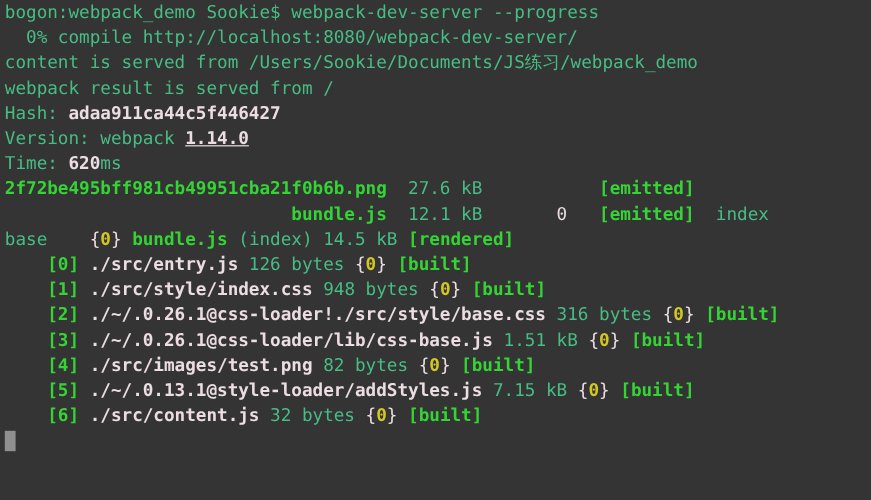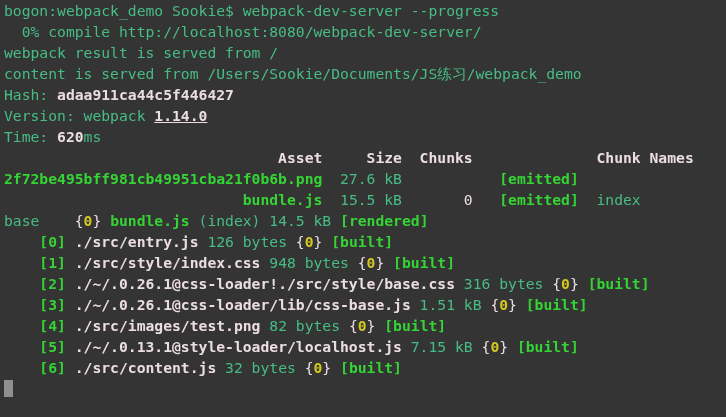--- a/index.html
+++ b/index.html
@@ -38,31 +38,30 @@
     vertical-align: top;
   }
 </style>
 </head>
 <body>
 
 <div class="terminal" id="terminal" style="--bg: #343434; --green: #47BD85; --bright-green: #35D435; --white: #EBDDE2; --yellow: #D3C722; --cursor: #8F8F8F;">
   <div id="terminal-output">
       <div class="line"><span class="seg-g">bogon:webpack_demo Sookie$ webpack-dev-server --progress</span></div>
       <div class="line"><span class="seg-g">  0% compile http://localhost:8080/webpack-dev-server/</span></div>
+      <div class="line"><span class="seg-g">content is served from /Users/Sookie/Documents/JS练习/webpack_demo</span></div>
       <div class="line"><span class="seg-g">webpack result is served from /</span></div>
-      <div class="line"><span class="seg-g">content is served from /Users/Sookie/Documents/JS练习/webpack_demo</span></div>
       <div class="line"><span class="seg-g">Hash: </span><span class="seg-wb">adaa911ca44c5f446427</span></div>
       <div class="line"><span class="seg-g">Version: webpack </span><span class="seg-wbu">1.14.0</span></div>
       <div class="line"><span class="seg-g">Time: </span><span class="seg-wb">620</span><span class="seg-g">ms</span></div>
-      <div class="line"><span class="seg-wb">                               Asset     Size  Chunks              Chunk Names</span></div>
       <div class="line"><span class="seg-b">2f72be495bff981cb49951cba21f0b6b.png</span><span class="seg-g">  27.6 kB           </span><span class="seg-b">[emitted]</span></div>
-      <div class="line"><span class="seg-g">                           </span><span class="seg-b">bundle.js</span><span class="seg-g">  15.5 kB       </span><span class="seg-w">0</span><span class="seg-g">   </span><span class="seg-b">[emitted]</span><span class="seg-g">  </span><span class="seg-g">index</span></div>
+      <div class="line"><span class="seg-g">                           </span><span class="seg-b">bundle.js</span><span class="seg-g">  12.1 kB       </span><span class="seg-w">0</span><span class="seg-g">   </span><span class="seg-b">[emitted]</span><span class="seg-g">  </span><span class="seg-g">index</span></div>
       <div class="line"><span class="seg-g">base    </span><span class="seg-w">{</span><span class="seg-y">0</span><span class="seg-w">}</span><span class="seg-g"> </span><span class="seg-b">bundle.js</span><span class="seg-g"> (index) 14.5 kB </span><span class="seg-b">[rendered]</span></div>
       <div class="line"><span class="seg-b">    [0]</span><span class="seg-g"> </span><span class="seg-wb">./src/entry.js</span><span class="seg-g"> 126 bytes </span><span class="seg-w">{</span><span class="seg-y">0</span><span class="seg-w">}</span><span class="seg-g"> </span><span class="seg-b">[built]</span></div>
       <div class="line"><span class="seg-b">    [1]</span><span class="seg-g"> </span><span class="seg-wb">./src/style/index.css</span><span class="seg-g"> 948 bytes </span><span class="seg-w">{</span><span class="seg-y">0</span><span class="seg-w">}</span><span class="seg-g"> </span><span class="seg-b">[built]</span></div>
       <div class="line"><span class="seg-b">    [2]</span><span class="seg-g"> </span><span class="seg-wb">./~/.0.26.1@css-loader!./src/style/base.css</span><span class="seg-g"> 316 bytes </span><span class="seg-w">{</span><span class="seg-y">0</span><span class="seg-w">}</span><span class="seg-g"> </span><span class="seg-b">[built]</span></div>
       <div class="line"><span class="seg-b">    [3]</span><span class="seg-g"> </span><span class="seg-wb">./~/.0.26.1@css-loader/lib/css-base.js</span><span class="seg-g"> 1.51 kB </span><span class="seg-w">{</span><span class="seg-y">0</span><span class="seg-w">}</span><span class="seg-g"> </span><span class="seg-b">[built]</span></div>
       <div class="line"><span class="seg-b">    [4]</span><span class="seg-g"> </span><span class="seg-wb">./src/images/test.png</span><span class="seg-g"> 82 bytes </span><span class="seg-w">{</span><span class="seg-y">0</span><span class="seg-w">}</span><span class="seg-g"> </span><span class="seg-b">[built]</span></div>
-      <div class="line"><span class="seg-b">    [5]</span><span class="seg-g"> </span><span class="seg-wb">./~/.0.13.1@style-loader/localhost.js</span><span class="seg-g"> 7.15 kB </span><span class="seg-w">{</span><span class="seg-y">0</span><span class="seg-w">}</span><span class="seg-g"> </span><span class="seg-b">[built]</span></div>
+      <div class="line"><span class="seg-b">    [5]</span><span class="seg-g"> </span><span class="seg-wb">./~/.0.13.1@style-loader/addStyles.js</span><span class="seg-g"> 7.15 kB </span><span class="seg-w">{</span><span class="seg-y">0</span><span class="seg-w">}</span><span class="seg-g"> </span><span class="seg-b">[built]</span></div>
       <div class="line"><span class="seg-b">    [6]</span><span class="seg-g"> </span><span class="seg-wb">./src/content.js</span><span class="seg-g"> 32 bytes </span><span class="seg-w">{</span><span class="seg-y">0</span><span class="seg-w">}</span><span class="seg-g"> </span><span class="seg-b">[built]</span></div>
       <div class="line"><span class="cursor"></span></div>
     </div>
 </div>
 
 </body></html>

